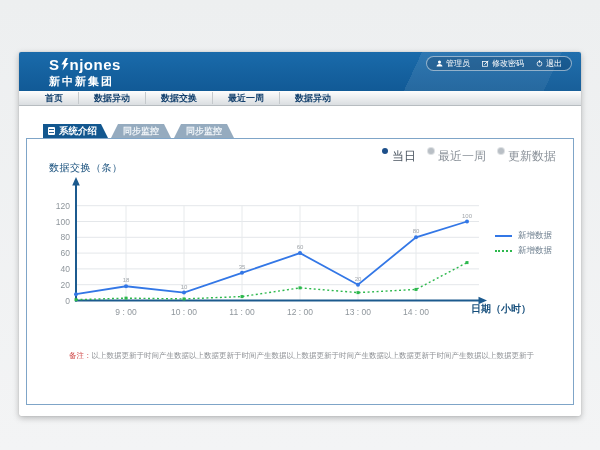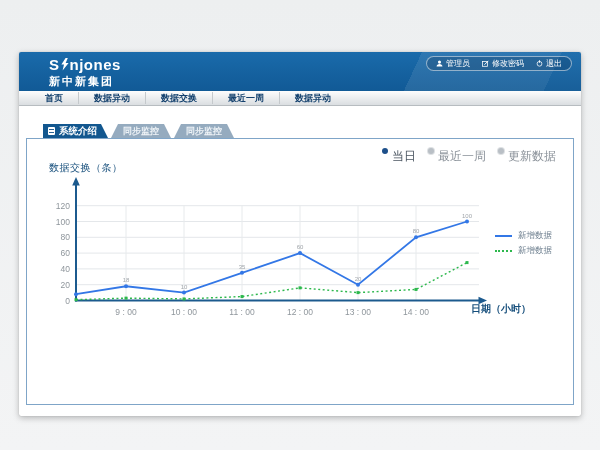--- a/index.html
+++ b/index.html
@@ -190,17 +190,18 @@
           <div class="sl-row">
             <span class="sl-line"></span>
             <span>新增数据</span>
           </div>
           <div class="sl-row">
             <span class="sl-line dotted"></span>
             <span>新增数据</span>
           </div>
         </div>
 
+        <div class="note"><b>备注：</b><span>以上数据更新于时间产生数据以上数据更新于时间产生数据以上数据更新于时间产生数据以上数据更新于时间产生数据以上数据更新于</span></div>
       </div>
     </div>
 
   </div>
 </div>
 
 </body></html>

